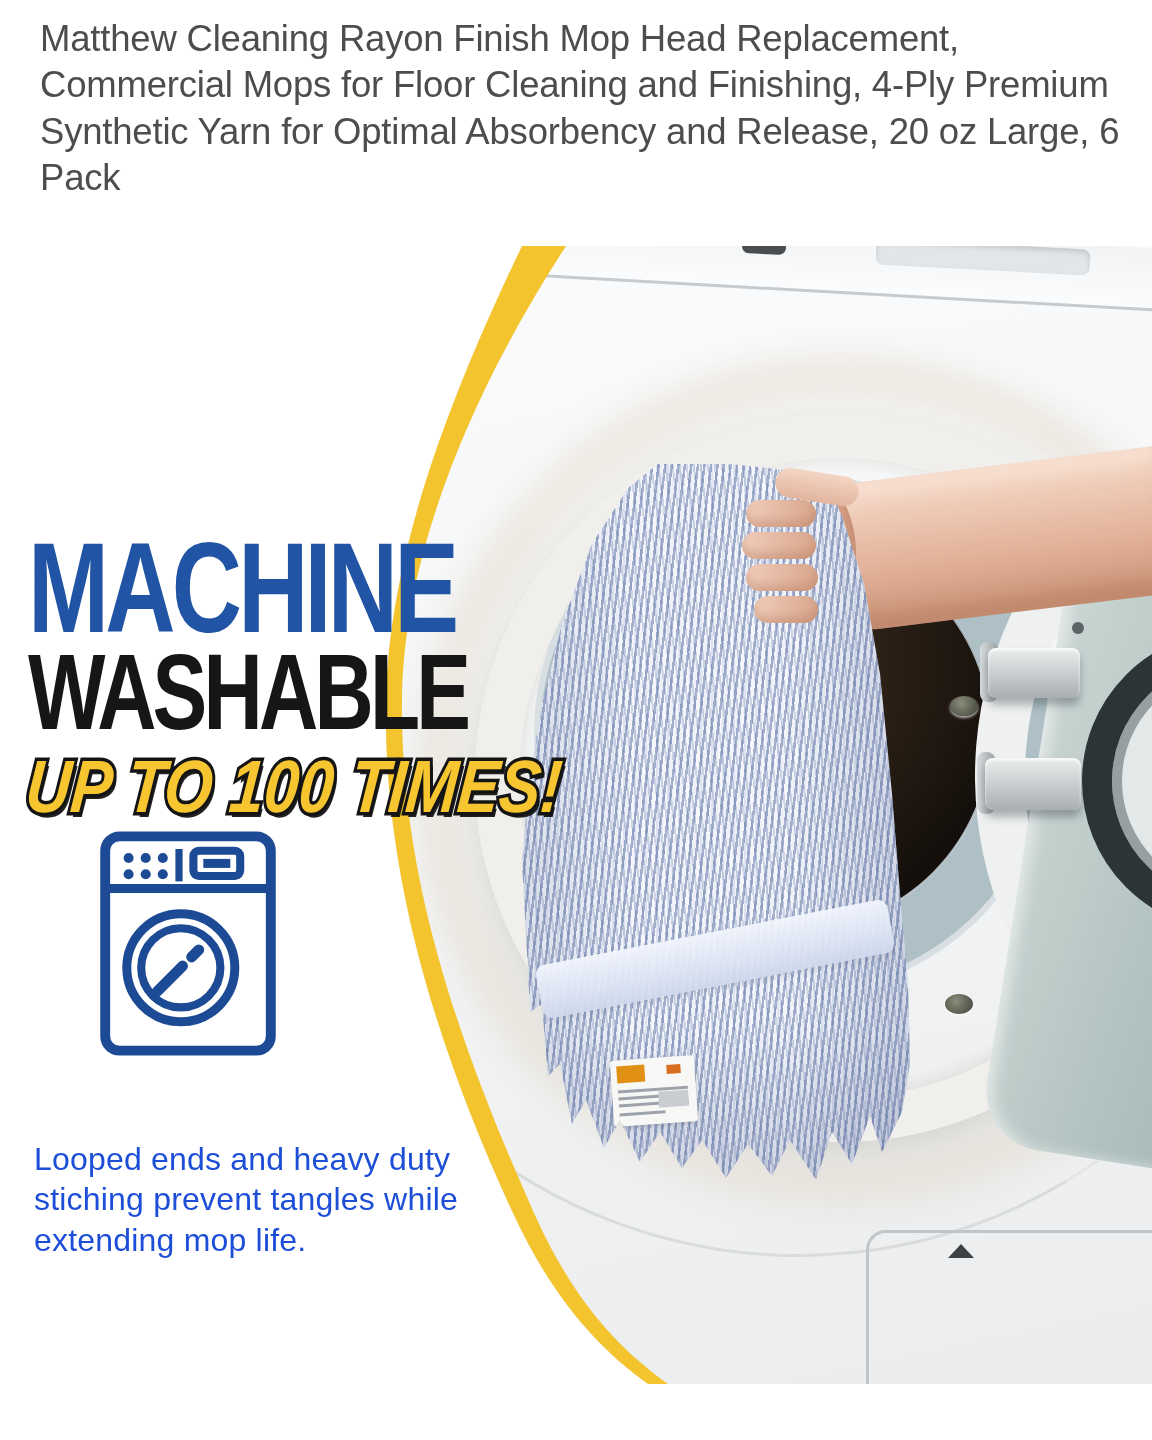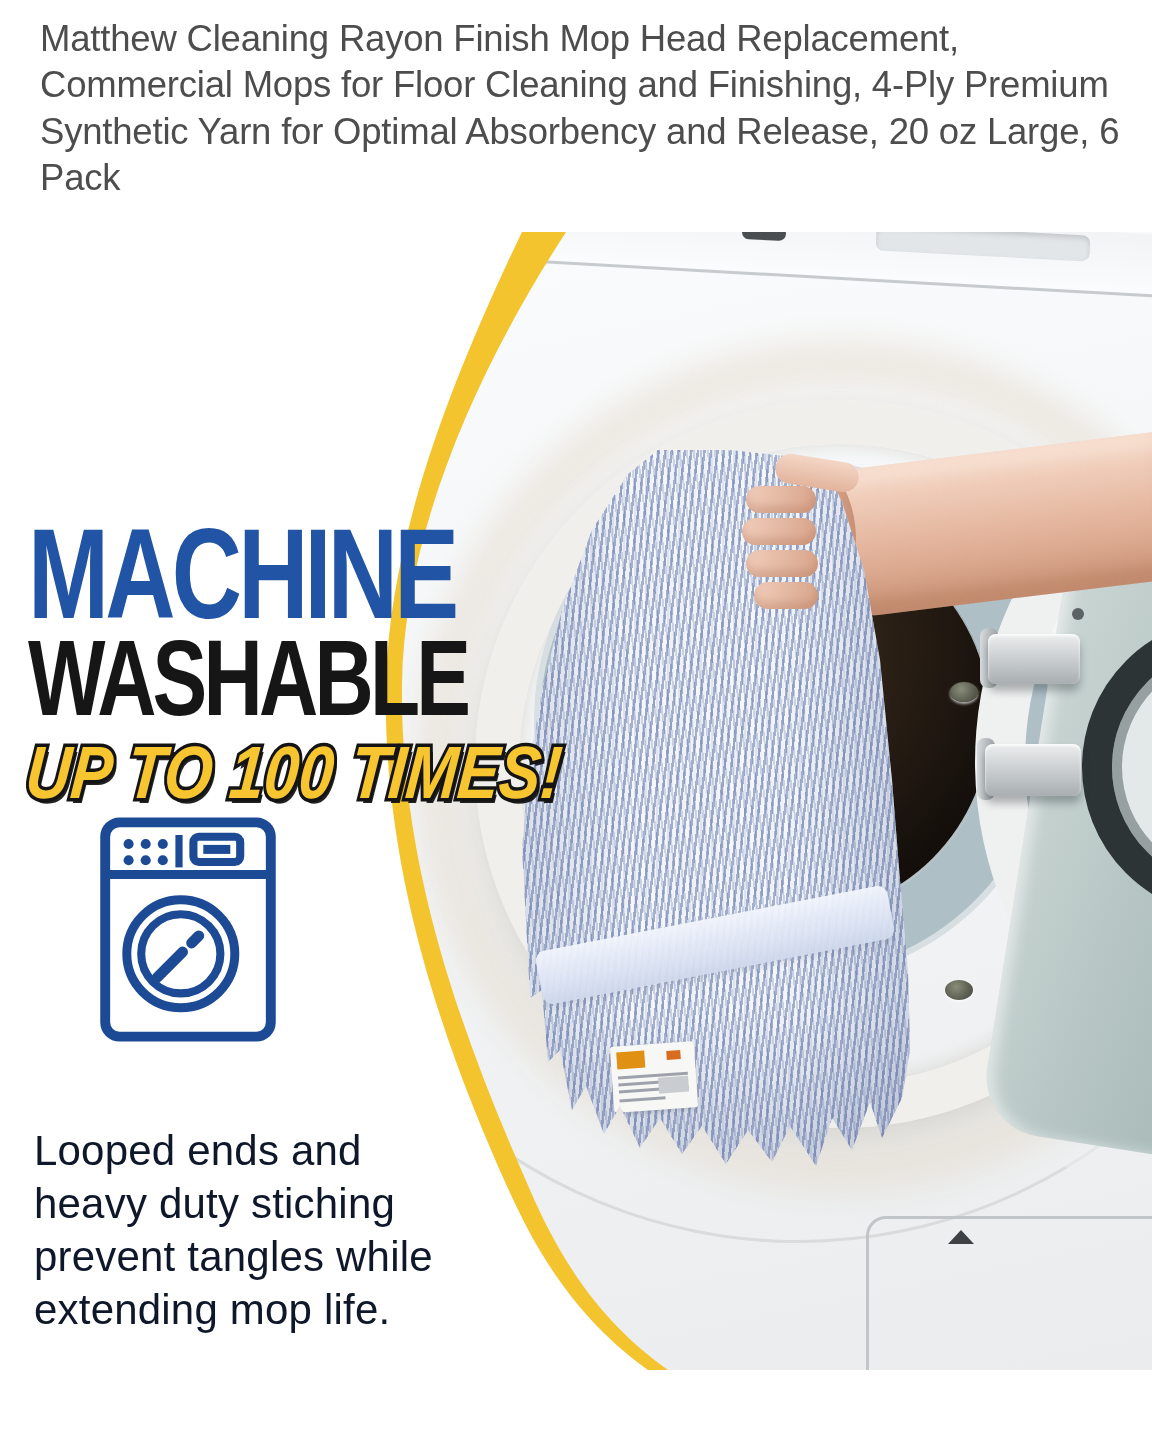--- a/index.html
+++ b/index.html
@@ -6,21 +6,21 @@
   body{
     width:1152px;height:1440px;position:relative;overflow:hidden;
     background:#ffffff;font-family:"Liberation Sans", sans-serif;
   }
   
   .product-title{
     position:absolute;left:40px;top:16px;width:1088px;
     font-size:36.5px;line-height:1.27;color:#4d4d4d;letter-spacing:-0.2px;
   }
   
-  .graphic{position:absolute;left:0;top:232px;width:1152px;height:1138px;overflow:hidden;}
+  .graphic{position:absolute;left:0;top:246px;width:1152px;height:1138px;overflow:hidden;}
   .photo{position:absolute;inset:0;}
   .machine-body{position:absolute;inset:0;background:linear-gradient(168deg,#fbfcfd 0%,#f3f5f6 48%,#eaeced 100%);}
   .control-strip{position:absolute;left:470px;top:-14px;width:780px;height:60px;transform:rotate(3.2deg);
     background:linear-gradient(180deg,#f1f3f4,#fbfcfd);border-bottom:3px solid #c7cbce;}
   .detergent-slot{position:absolute;left:742px;top:-6px;width:44px;height:14px;border-radius:7px;background:#4b4e50;transform:rotate(3deg);}
   .panel-recess{position:absolute;left:876px;top:-2px;width:214px;height:26px;border-radius:8px;background:#e3e6e8;transform:rotate(3deg);box-shadow:inset 0 3px 5px rgba(150,155,160,.4);}
   .recess-outer{position:absolute;left:415px;top:108px;width:760px;height:760px;border-radius:50%;
     border:46px solid rgba(226,216,200,.45);filter:blur(14px);}
   .recess-ring{position:absolute;left:475px;top:168px;width:640px;height:640px;border-radius:50%;
     border:44px solid #f1efec;box-shadow:0 10px 30px rgba(170,160,140,.35), inset 0 0 18px rgba(180,175,160,.4);}
@@ -101,21 +101,21 @@
   .overlay{position:absolute;z-index:60;}
   .headline{font-weight:bold;line-height:1;white-space:nowrap;transform-origin:left top;}
   .headline-machine{left:28px;top:278px;font-size:128px;color:#2254a6;letter-spacing:-5px;transform:scaleX(.76);}
   .headline-washable{left:28px;top:392px;font-size:108px;color:#161616;letter-spacing:-5px;transform:scaleX(.76);}
   .headline-times{left:30px;top:498px;font-size:74px;font-style:italic;font-weight:bold;
     transform:scaleX(.84) skewX(-6deg);transform-origin:left top;white-space:nowrap;}
   .times-outline{position:absolute;left:0;top:0;-webkit-text-stroke:7px #141414;color:#141414;
     text-shadow:4px 5px 0 rgba(10,10,10,.9);}
   .times-fill{position:relative;color:#f6c52f;}
   .washer-icon{left:98px;top:583px;}
-  .feature-text{left:34px;top:893px;width:434px;font-size:42px;line-height:1.26;color:#0f172a;letter-spacing:.2px;}
+  .feature-text{left:34px;top:893px;width:434px;font-size:32px;line-height:1.26;color:#1d4ed8;letter-spacing:.2px;}
 </style>
 </head>
 <body>
 
 <div class="product-title">Matthew Cleaning Rayon Finish Mop Head Replacement, Commercial Mops for Floor Cleaning and Finishing, 4-Ply Premium Synthetic Yarn for Optimal Absorbency and Release, 20 oz Large, 6 Pack</div>
 
 <div class="graphic">
   <div class="photo">
     <div class="machine-body"></div>
     <div class="control-strip"></div>

